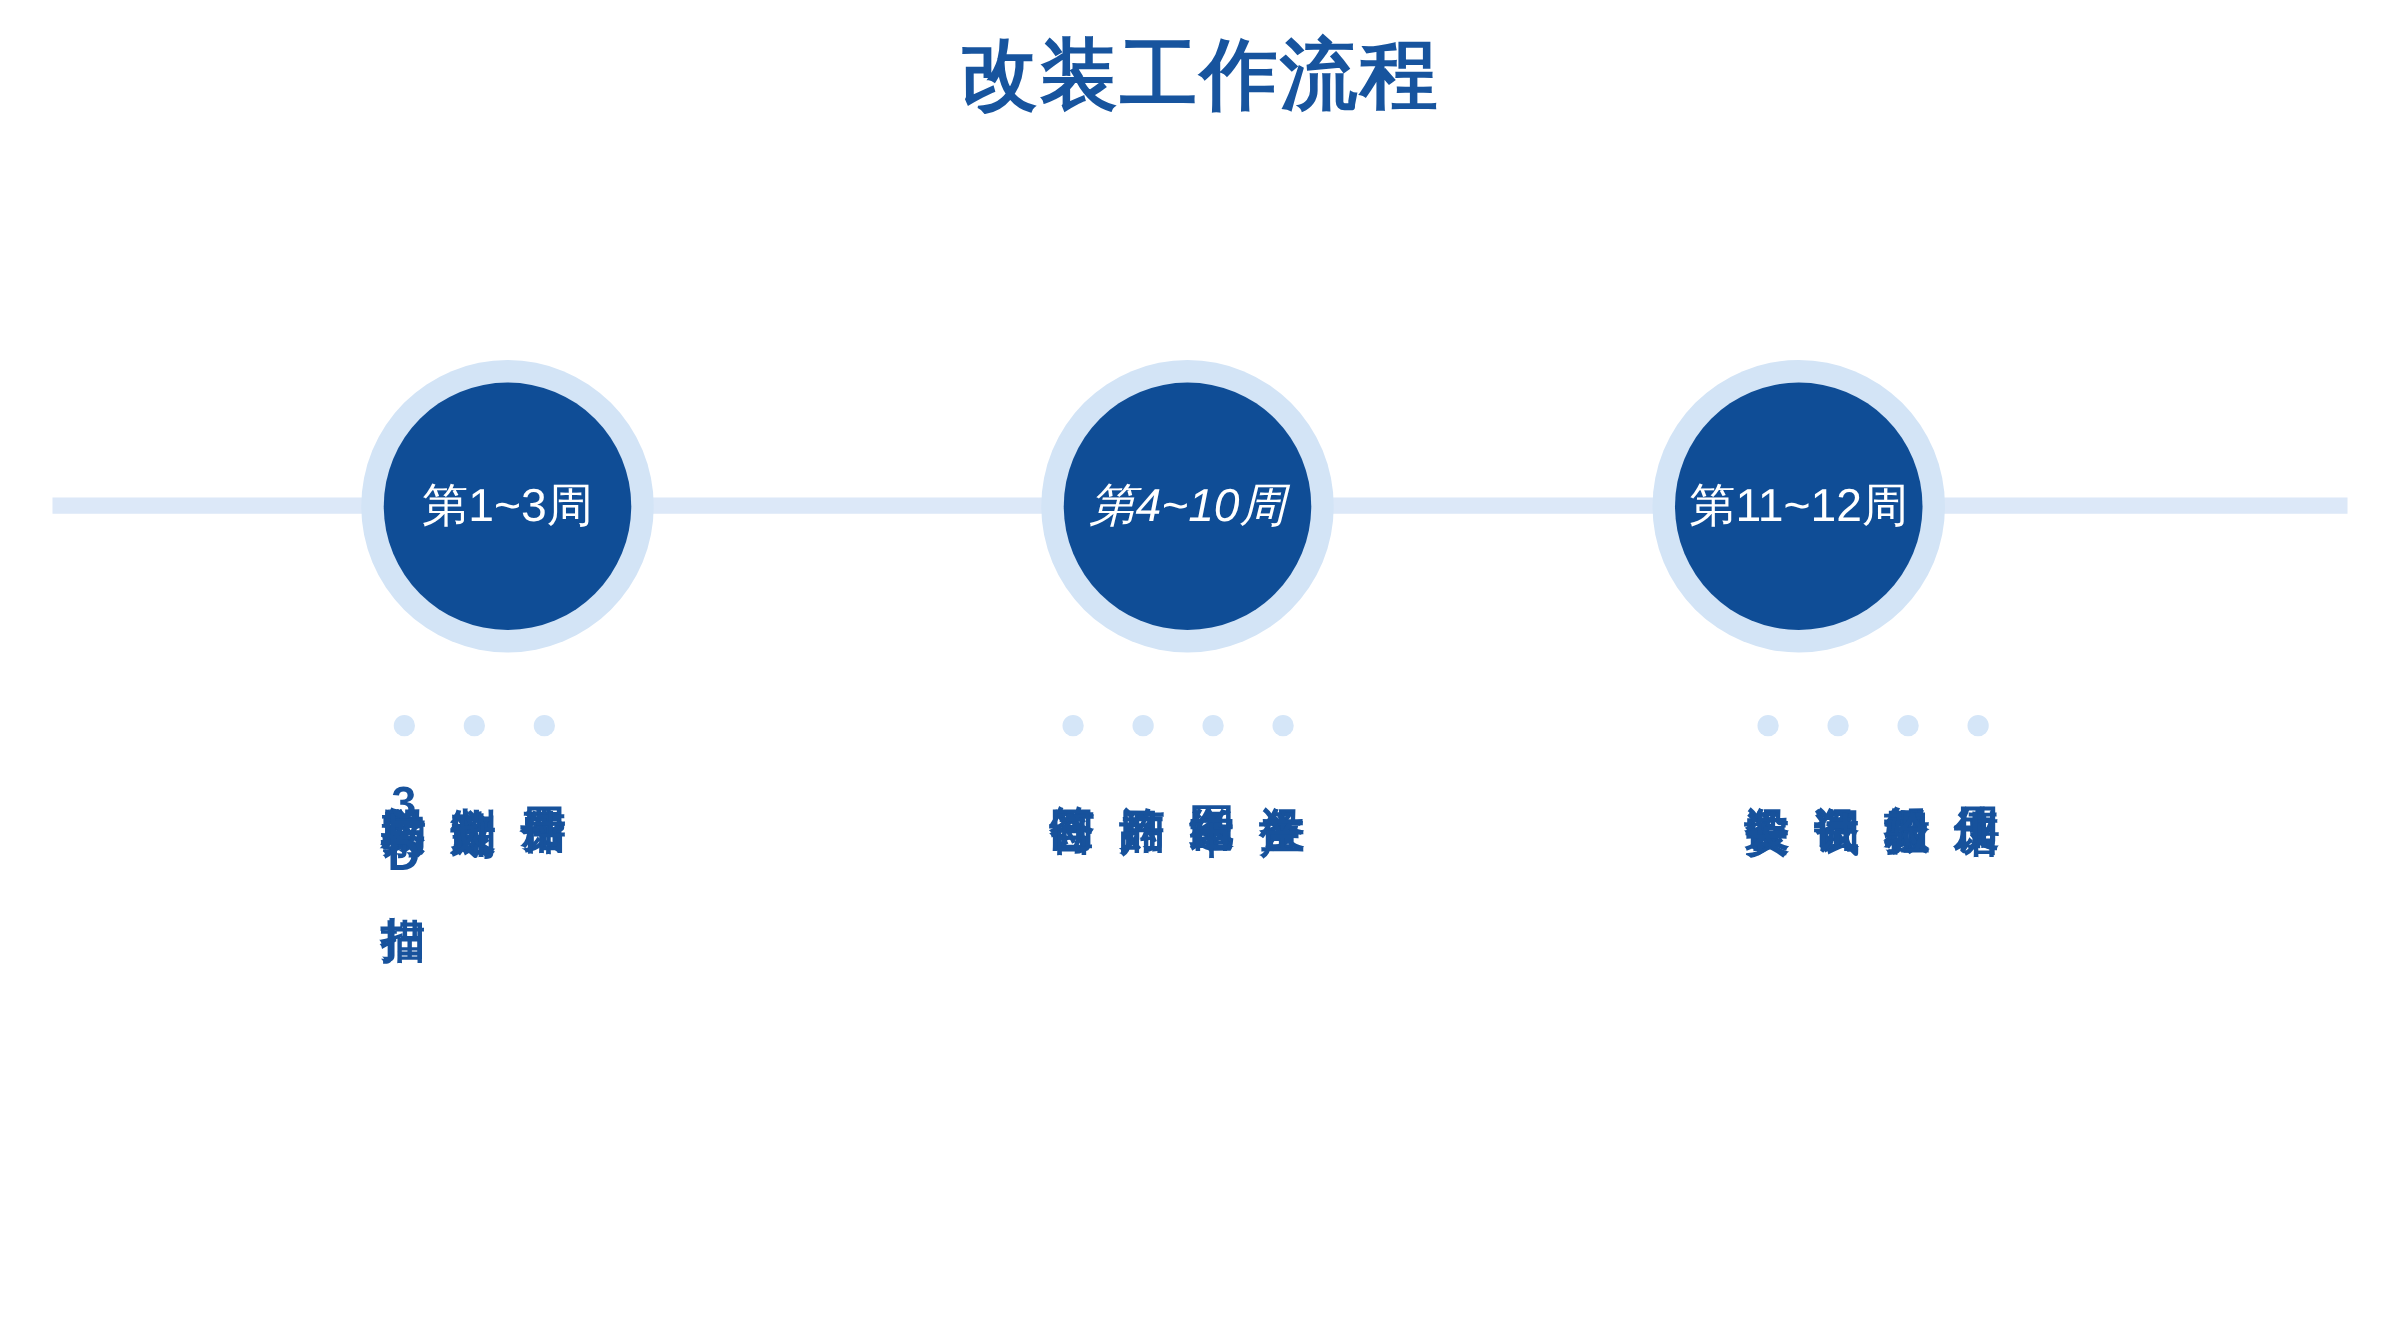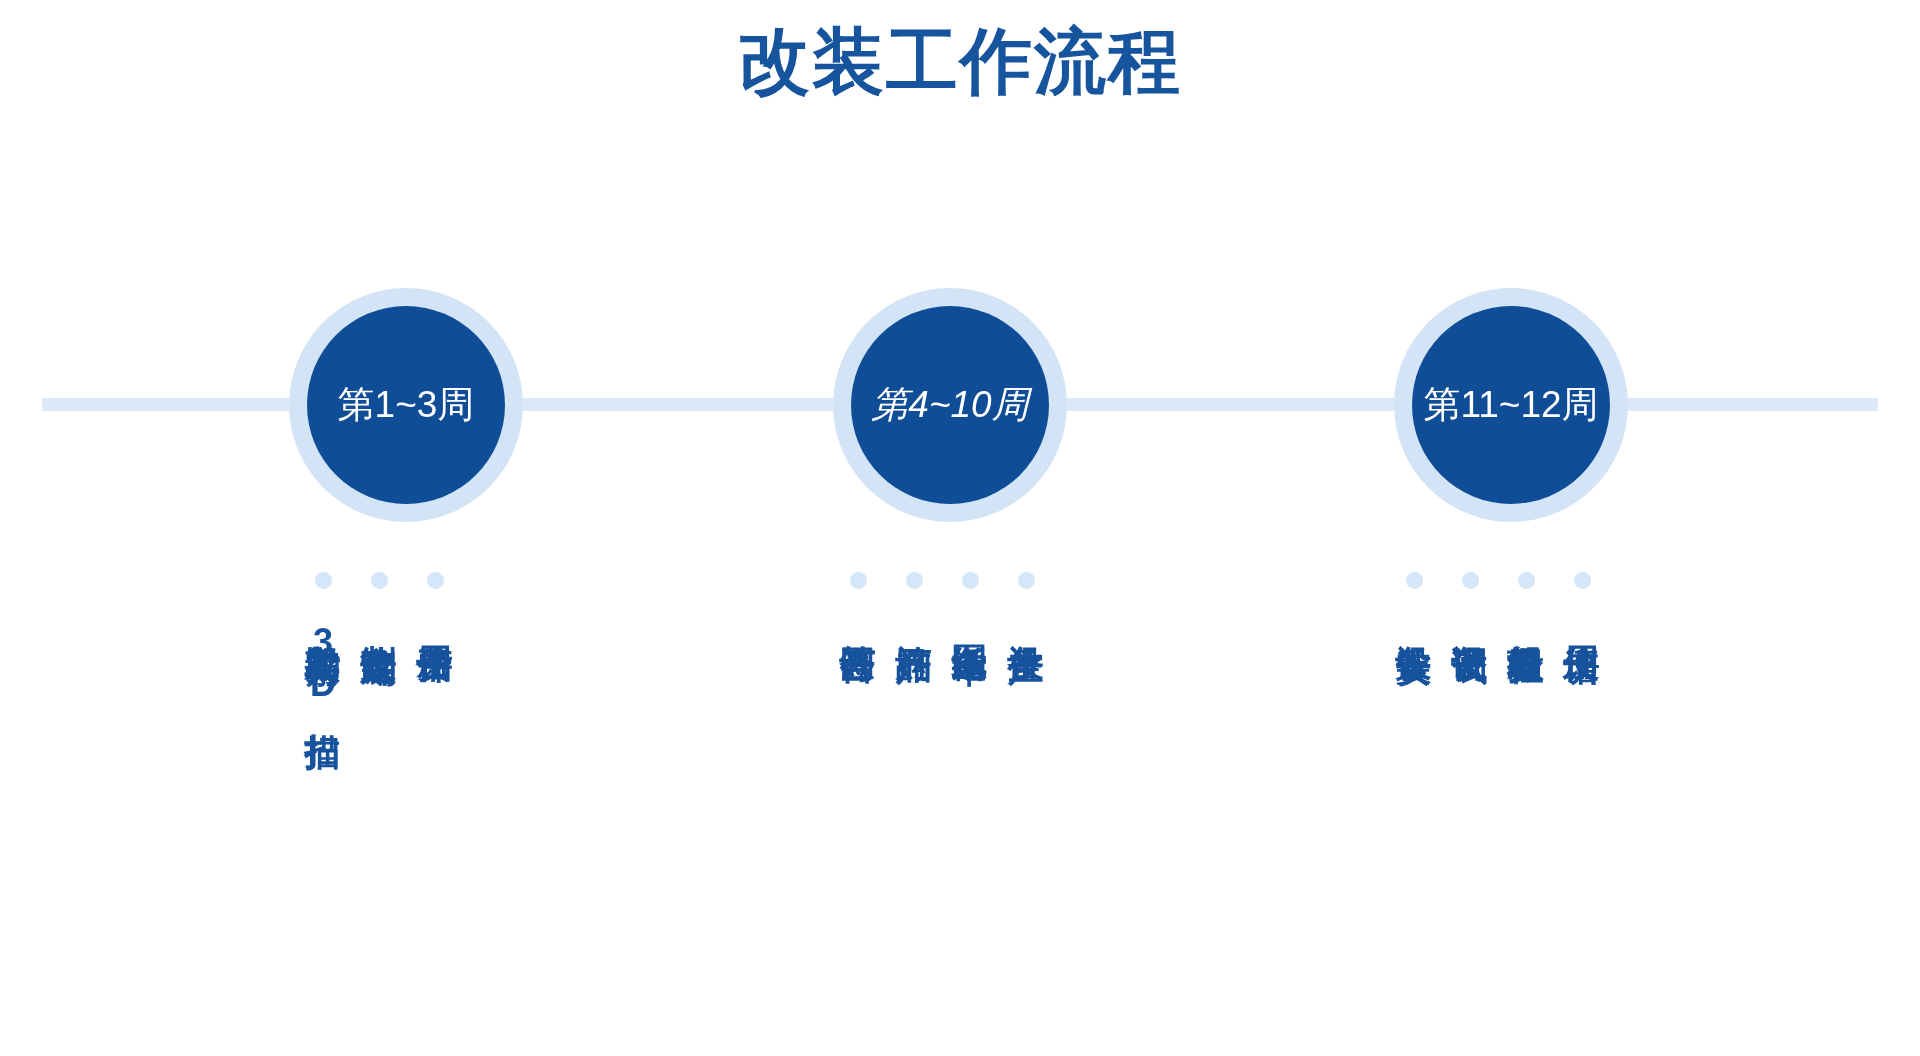--- a/index.html
+++ b/index.html
@@ -17,21 +17,21 @@
     -webkit-font-smoothing: antialiased;
   }
 
   
   .page-title {
     position: absolute;
     top: 26px;
     left: 0;
     width: 1920px;
     text-align: center;
-    font-size: 72px;
+    font-size: 62px;
     line-height: 70px;
     font-weight: 700;
     color: #17549E;
     letter-spacing: 2px;
   }
 
   
   .flow-rail {
     position: absolute;
     left: 42px;
@@ -65,21 +65,21 @@
   }
   .stage-node .disc-label {
     color: #ffffff;
     font-size: 37px;
     font-weight: 400;
     letter-spacing: 0px;
     white-space: nowrap;
   }
   .node-1 { left: 289px; }
   .node-2 { left: 833px; font-style: italic; }
-  .node-3 { left: 1394px; }
+  .node-3 { left: 1322px; }
 
   
   .task-group {
     position: absolute;
     top: 572px;
     display: flex;
     flex-direction: row-reverse;
     align-items: flex-start;
   }
   .group-1 { left: 295px; }

